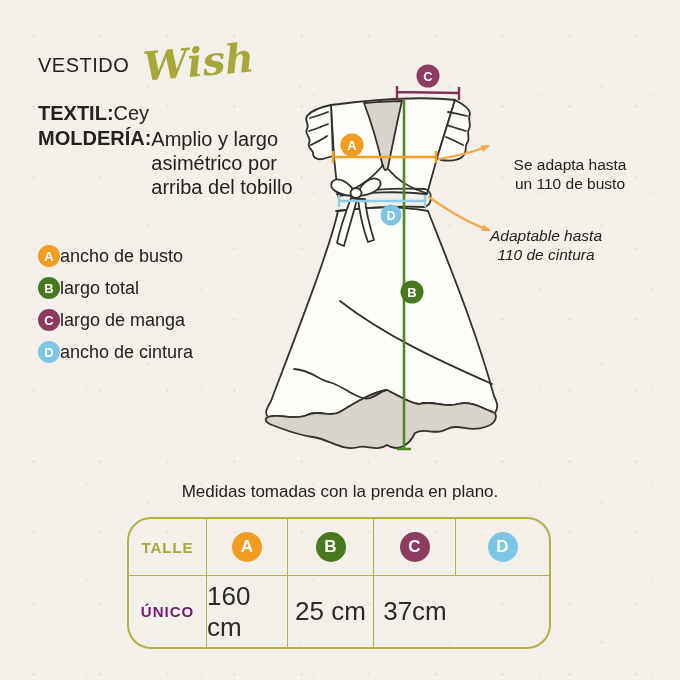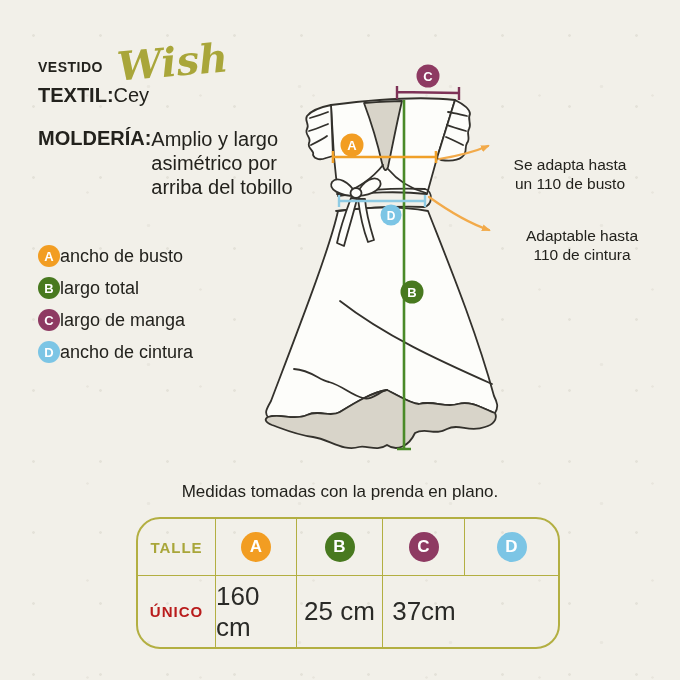--- a/index.html
+++ b/index.html
@@ -15,58 +15,58 @@
     background-image:
       radial-gradient(rgba(110,100,80,0.10) 1px, transparent 1.6px),
       radial-gradient(rgba(140,130,105,0.09) 1px, transparent 1.7px),
       radial-gradient(rgba(90,85,70,0.06) 1.3px, transparent 2.2px);
     background-size:67px 71px, 113px 97px, 151px 139px;
     background-position:0 0, 31px 47px, 73px 17px;
   }
 
   
   .title-row { position:absolute; left:38px; top:34px; display:flex; align-items:baseline; }
-  .category { font-size:14px; font-weight:bold; letter-spacing:.5px; }
+  .category { font-size:20px; font-weight:normal; letter-spacing:.5px; }
   .script-name {
     font-family:"DejaVu Serif", serif; font-style:italic; font-weight:bold;
     font-size:40px; margin-left:14px; transform:rotate(-5deg);
     display:inline-block; position:relative; top:4px;
   }
   .spec-row { position:absolute; left:38px; display:flex; }
-  .spec-row.textil { top:84px; }
+  .spec-row.textil { top:102px; }
   .spec-row.molderia { top:127px; }
   .spec-label { font-size:20px; font-weight:bold; white-space:nowrap; }
   .spec-value { font-size:20px; }
   .spec-row.molderia .spec-value { width:160px; margin-left:0; line-height:24px; }
 
   
   .legend { position:absolute; left:38px; top:245px; display:flex; flex-direction:column; gap:10px; }
   .legend-item { display:flex; align-items:center; height:22px; }
   .badge {
     display:flex; align-items:center; justify-content:center;
     color:#fff; font-weight:bold; border-radius:50%;
   }
   .badge-sm { width:22px; height:22px; font-size:13px; }
   .legend-label { font-size:18px; }
 
   
   .diagram-svg { position:absolute; left:262px; top:55px; overflow:visible; }
   .note { position:absolute; font-size:15.5px; line-height:19px; text-align:center; }
   .note-bust { left:506px; top:119px; width:128px;margin-top:36px; }
-  .note-waist { left:518px; top:226px; width:128px; }
+  .note-waist { left:482px; top:226px; width:128px;font-style:italic; }
 
   
   .caption { position:absolute; left:0; top:482px; width:680px; text-align:center; font-size:17px; }
 
   
   .size-table {
     position:absolute; left:127px; top:517px; width:424px; height:132px;
     border:2px solid #b3af42; border-radius:24px;
     display:grid; grid-template-columns:78px 81px 86px 82px auto;
-    grid-template-rows:57px auto; overflow:hidden; background:transparent;margin-left:9px;
+    grid-template-rows:57px auto; overflow:hidden; background:transparent;
   }
   .cell { display:flex; align-items:center; justify-content:center; }
   .cell.vline { border-right:1.5px solid #b3af42; }
   .cell.hline { border-bottom:1.5px solid #b3af42; }
   .table-key { font-size:15px; font-weight:bold; letter-spacing:1px; }
   .badge-lg { width:30px; height:30px; font-size:17px; }
   .table-value { font-size:26px; color:#2a2a27; }
 </style>
 </head>
 <body>
@@ -211,21 +211,21 @@
       <span class="badge badge-lg" style="background: rgb(72, 121, 31);">B</span>
     </div>
     <div class="cell vline hline">
       <span class="badge badge-lg" style="background: rgb(142, 58, 98);">C</span>
     </div>
     <div class="cell hline">
       <span class="badge badge-lg" style="background: rgb(124, 197, 229);">D</span>
     </div>
 
     <div class="cell vline">
-      <span class="table-key" style="color: #b91c1c;">ÚNICO</span>
+      <span class="table-key" style="color: #701a75;">ÚNICO</span>
     </div>
     <div class="cell vline">
       <span class="table-value">160 cm</span>
     </div>
     <div class="cell vline">
       <span class="table-value">25 cm</span>
     </div>
     <div class="cell">
       <span class="table-value">37cm</span>
     </div>

